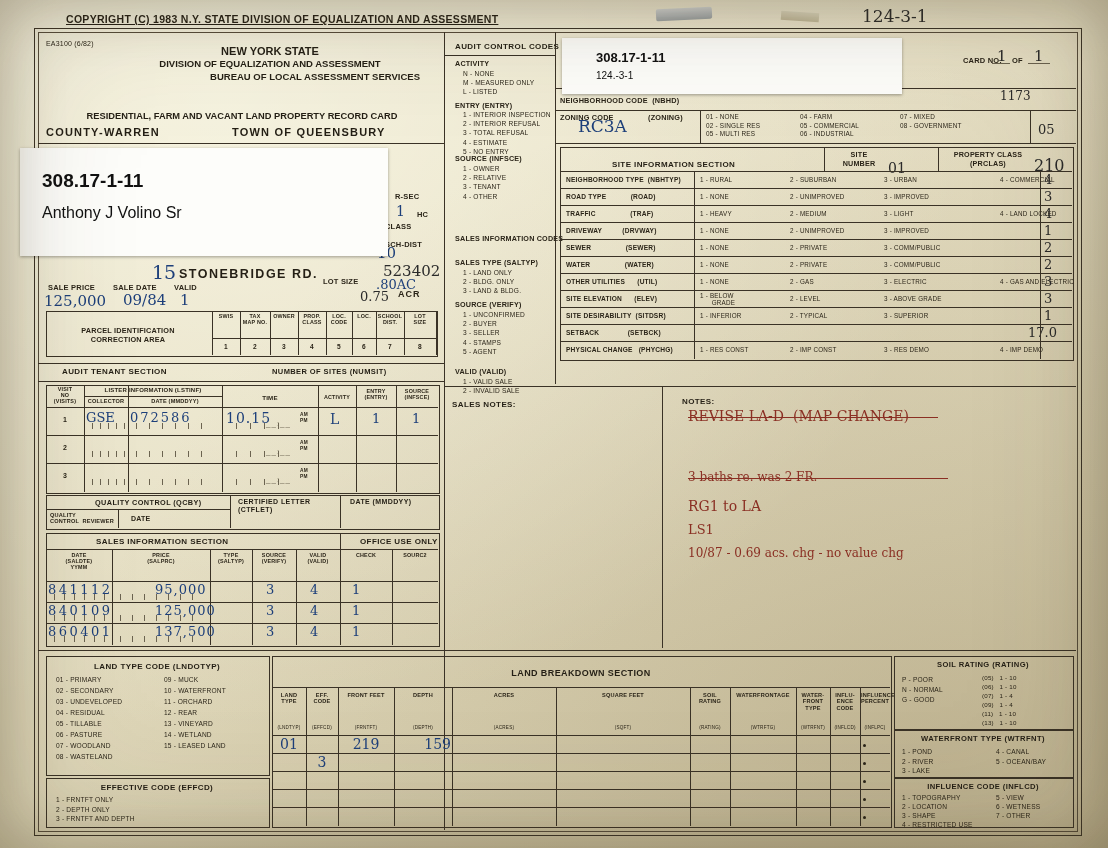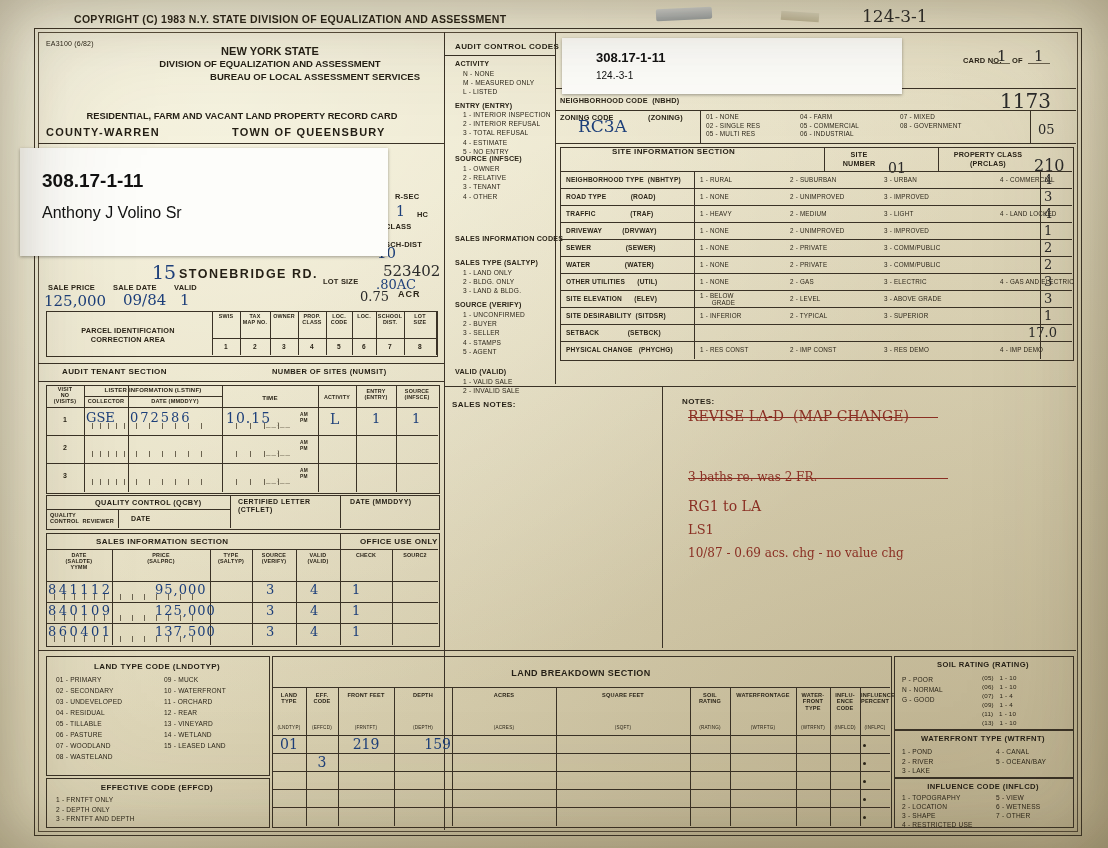--- a/index.html
+++ b/index.html
@@ -31,21 +31,21 @@
 </style>
 </head>
 <body>
 
 <div id="page">
   <div id="paper"></div>
 
   <div style="position:absolute;left:656px;top:8px;width:56px;height:12px;background:linear-gradient(#cfd3d6,#8e969c);transform:rotate(-3deg);opacity:.85;border-radius:2px;"></div>
   <div style="position:absolute;left:781px;top:12px;width:38px;height:9px;background:linear-gradient(#d9d4bb,#b6ad8d);transform:rotate(4deg);opacity:.8;"></div>
 
-  <div class="ttl" style="left:74px;top:13px;font-size:10.5px;letter-spacing:.3px;">COPYRIGHT (C) 1983 N.Y. STATE DIVISION OF EQUALIZATION AND ASSESSMENT</div>
+  <div class="ttl" style="left:66px;top:13px;font-size:10.5px;letter-spacing:.3px;text-decoration:underline;">COPYRIGHT (C) 1983 N.Y. STATE DIVISION OF EQUALIZATION AND ASSESSMENT</div>
   <div class="hwk" style="left:862px;top:6px;font-size:17px;">124-3-1</div>
 
   <div class="frame" style="left:34px;top:28px;width:1046px;height:806px;"></div>
   <div class="frame" style="left:38px;top:32px;width:1038px;height:798px;border-color:#564c3b;"></div>
 
   <div class="lbl" style="left:46px;top:40px;font-size:7px;">EA3100 (6/82)</div>
 
   <div class="ttl c" style="left:120px;top:45px;width:300px;font-size:11px;text-align:center;">NEW YORK STATE</div>
   <div class="ttl c" style="left:120px;top:58px;width:300px;font-size:9.5px;text-align:center;">DIVISION OF EQUALIZATION AND ASSESSMENT</div>
   <div class="ttl c" style="left:120px;top:71px;width:300px;font-size:9.5px;text-align:right;">BUREAU OF LOCAL ASSESSMENT SERVICES</div>
@@ -360,42 +360,42 @@
   <div class="lbl b" style="left:963px;top:56px;font-size:7.5px;">CARD NO.</div>
   <div class="hwk" style="left:997px;top:47px;font-size:15px;">1</div>
   <div class="lbl b" style="left:1012px;top:56px;font-size:7.5px;">OF</div>
   <div class="hwk" style="left:1034px;top:47px;font-size:15px;">1</div>
   <div class="lineL" style="left:992px;top:63px;width:18px;height:1px;"></div>
   <div class="lineL" style="left:1028px;top:63px;width:22px;height:1px;"></div>
 
   <div class="line" style="left:555px;top:88px;width:521px;height:1px;"></div>
   <div class="lbl b" style="left:560px;top:96px;font-size:7.3px;">NEIGHBORHOOD CODE  (NBHD)</div>
   <div class="line" style="left:555px;top:110px;width:521px;height:1px;"></div>
-  <div class="hwk" style="left:1000px;top:89px;font-size:20px;text-align:right;">1173</div>
+  <div class="hwk" style="left:1000px;top:89px;font-size:12px;text-align:right;">1173</div>
 
   <div class="lbl b" style="left:560px;top:113px;font-size:7.3px;">ZONING CODE</div>
   <div class="lbl b" style="left:648px;top:113px;font-size:7.3px;">(ZONING)</div>
   <div class="hw" style="left:578px;top:116px;font-size:17px;">RC3A</div>
   <div id="zoning-opts">
       <div class="lbl" style="left: 706px; top: 113px;;font-size:6.4px">01 - NONE</div>
       <div class="lbl" style="left: 706px; top: 121.6px;;font-size:6.4px">02 - SINGLE RES</div>
       <div class="lbl" style="left: 706px; top: 130.2px;;font-size:6.4px">05 - MULTI RES</div>
       <div class="lbl" style="left: 800px; top: 113px;;font-size:6.4px">04 - FARM</div>
       <div class="lbl" style="left: 800px; top: 121.6px;;font-size:6.4px">05 - COMMERCIAL</div>
       <div class="lbl" style="left: 800px; top: 130.2px;;font-size:6.4px">06 - INDUSTRIAL</div>
       <div class="lbl" style="left: 900px; top: 113px;;font-size:6.4px">07 - MIXED</div>
       <div class="lbl" style="left: 900px; top: 121.6px;;font-size:6.4px">08 - GOVERNMENT</div>
     </div>
   <div class="hwk" style="left:1038px;top:122px;font-size:13px;">05</div>
   <div class="line" style="left:555px;top:143px;width:521px;height:1px;"></div>
   <div class="line" style="left:700px;top:110px;width:1px;height:34px;"></div>
   <div class="line" style="left:1030px;top:110px;width:1px;height:34px;"></div>
 
   <div class="box" style="left:560px;top:147px;width:512px;height:212px;"></div>
-  <div class="hdr" style="left:612px;top:147px;font-size:8px;">SITE INFORMATION SECTION</div>
+  <div class="hdr" style="left:612px;top:160px;font-size:8px;">SITE INFORMATION SECTION</div>
   <div class="lbl b c" style="left:828px;top:150px;width:62px;text-align:center;font-size:7.2px;">SITE
 NUMBER</div>
   <div class="lbl b c" style="left:942px;top:150px;width:92px;text-align:center;font-size:7.2px;">PROPERTY CLASS
 (PRCLAS)</div>
   <div class="hwk" style="left:888px;top:160px;font-size:14px;">01</div>
   <div class="hwk" style="left:1034px;top:156px;font-size:16px;">210</div>
   <div class="line" style="left:560px;top:171px;width:512px;height:1px;"></div>
   <div class="line" style="left:824px;top:147px;width:1px;height:24px;"></div>
   <div class="line" style="left:938px;top:147px;width:1px;height:24px;"></div>
   <div id="site-rows">

